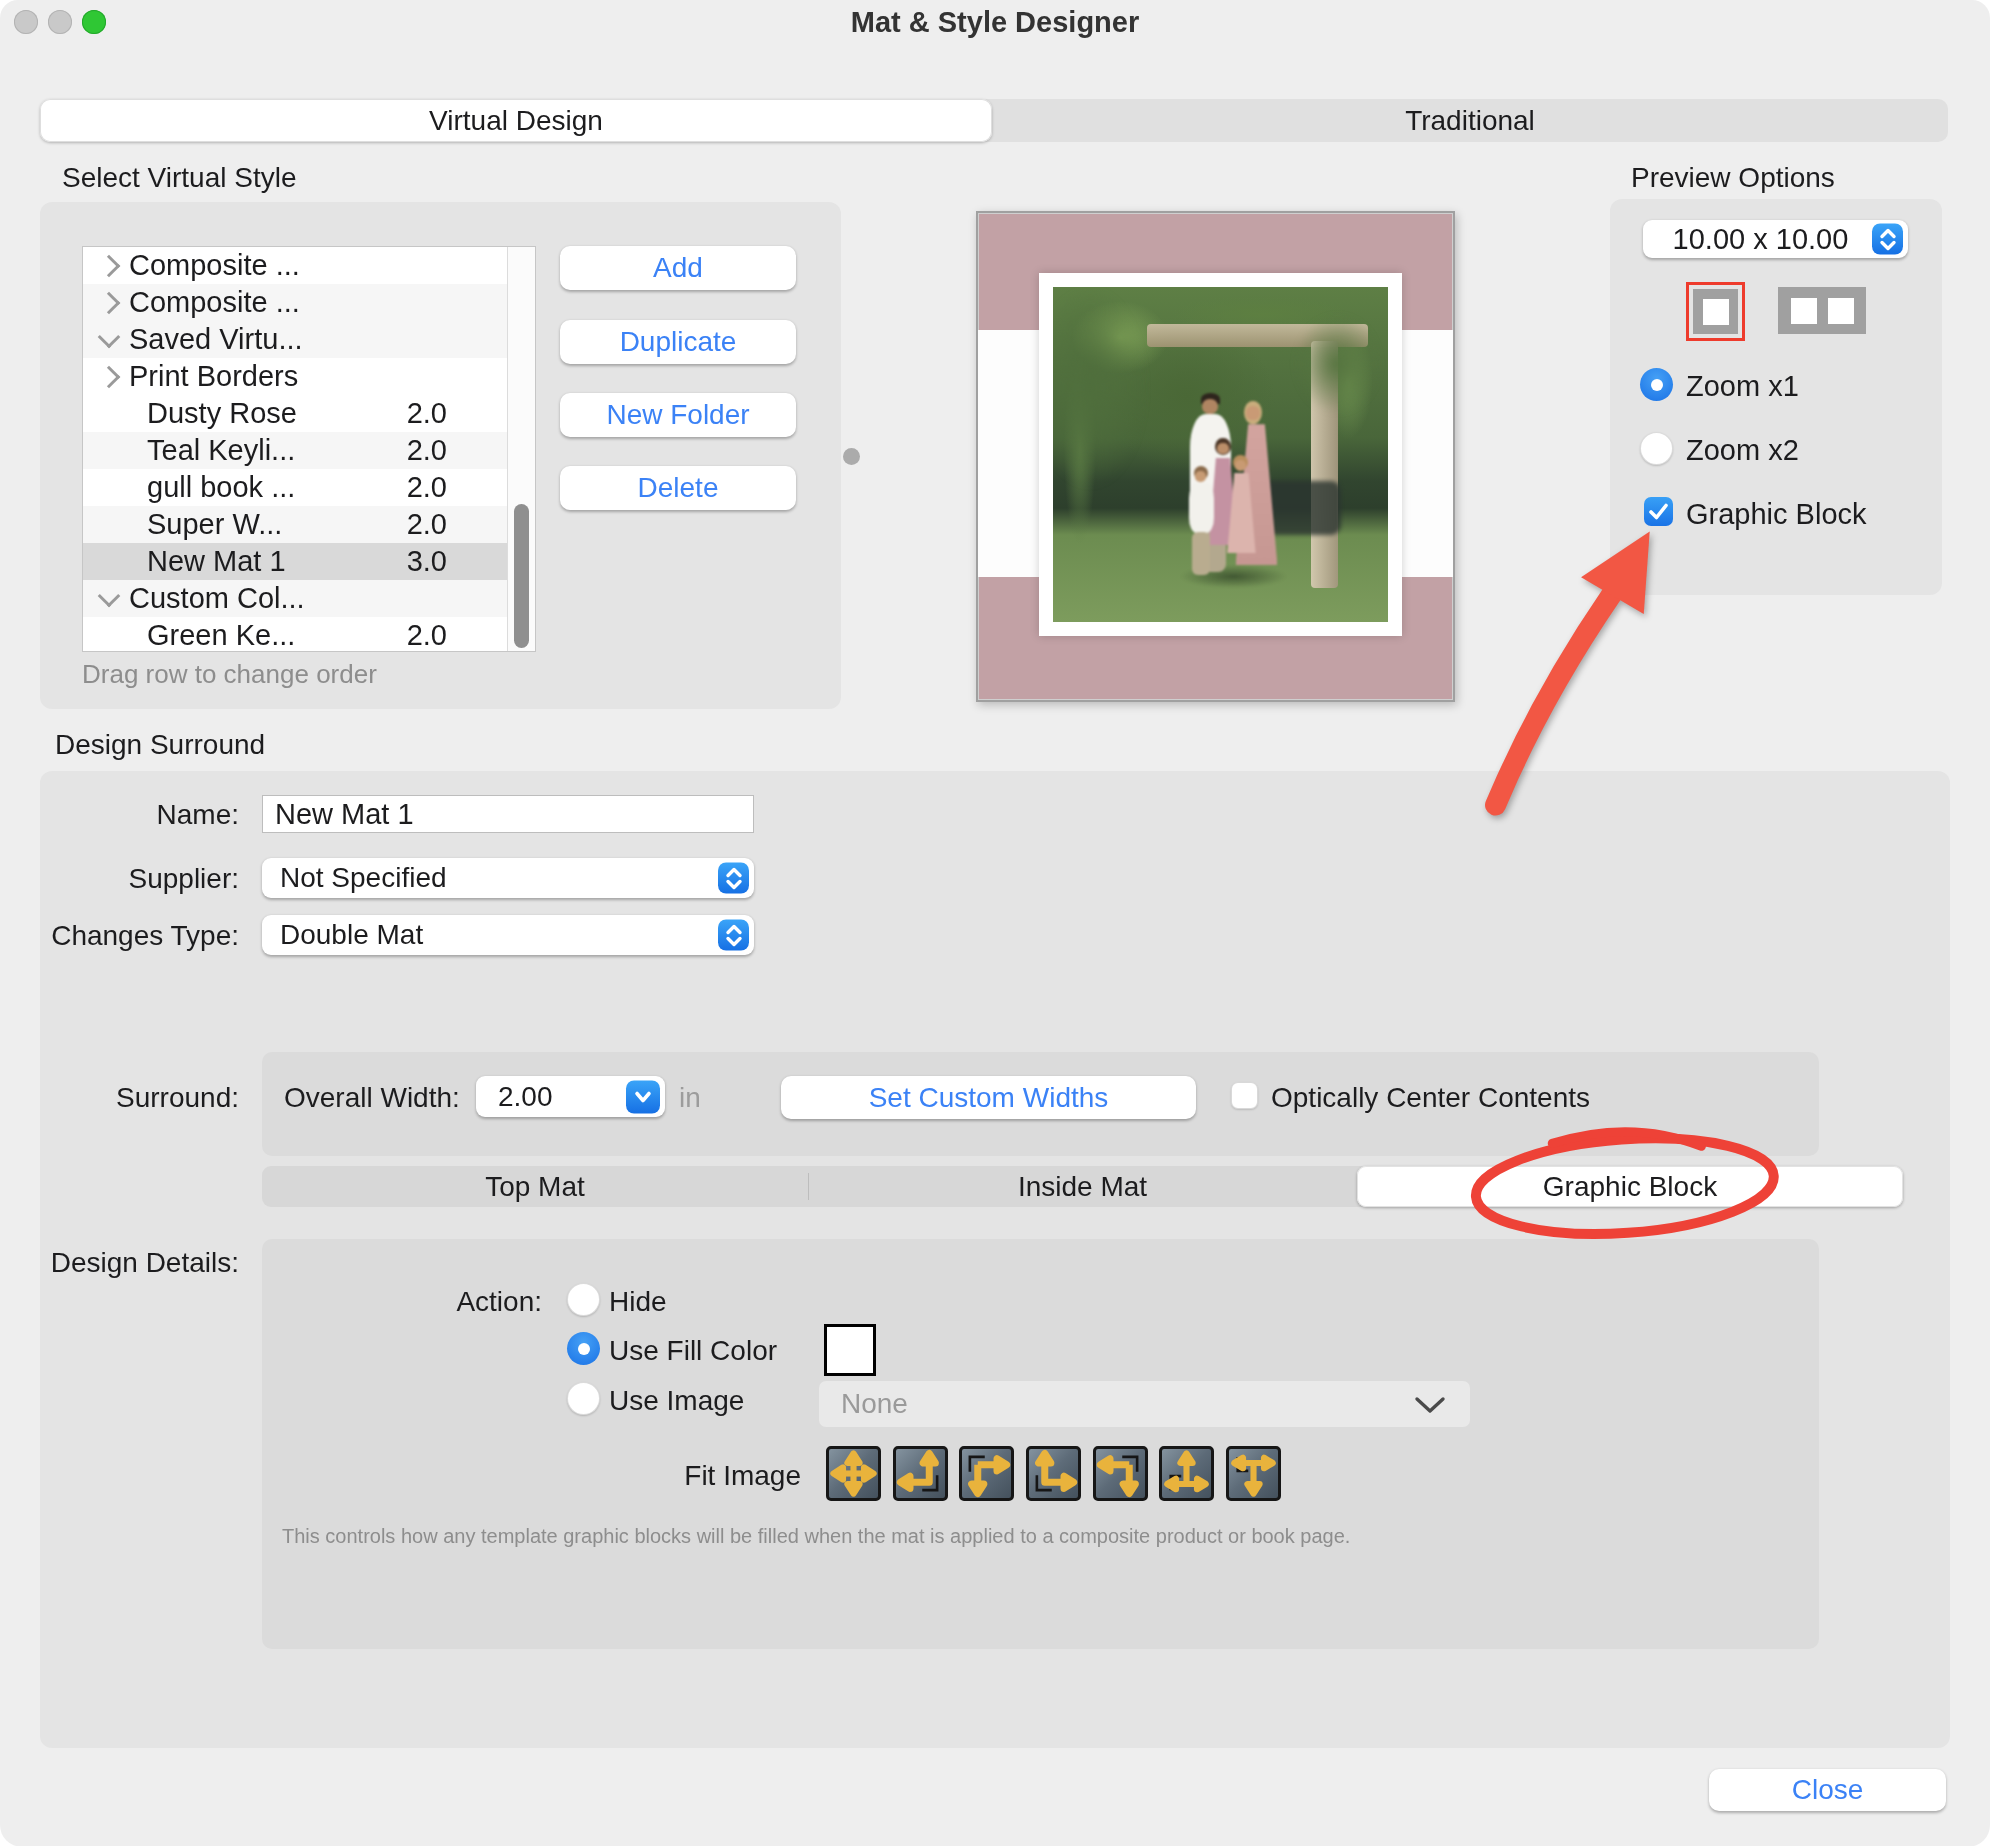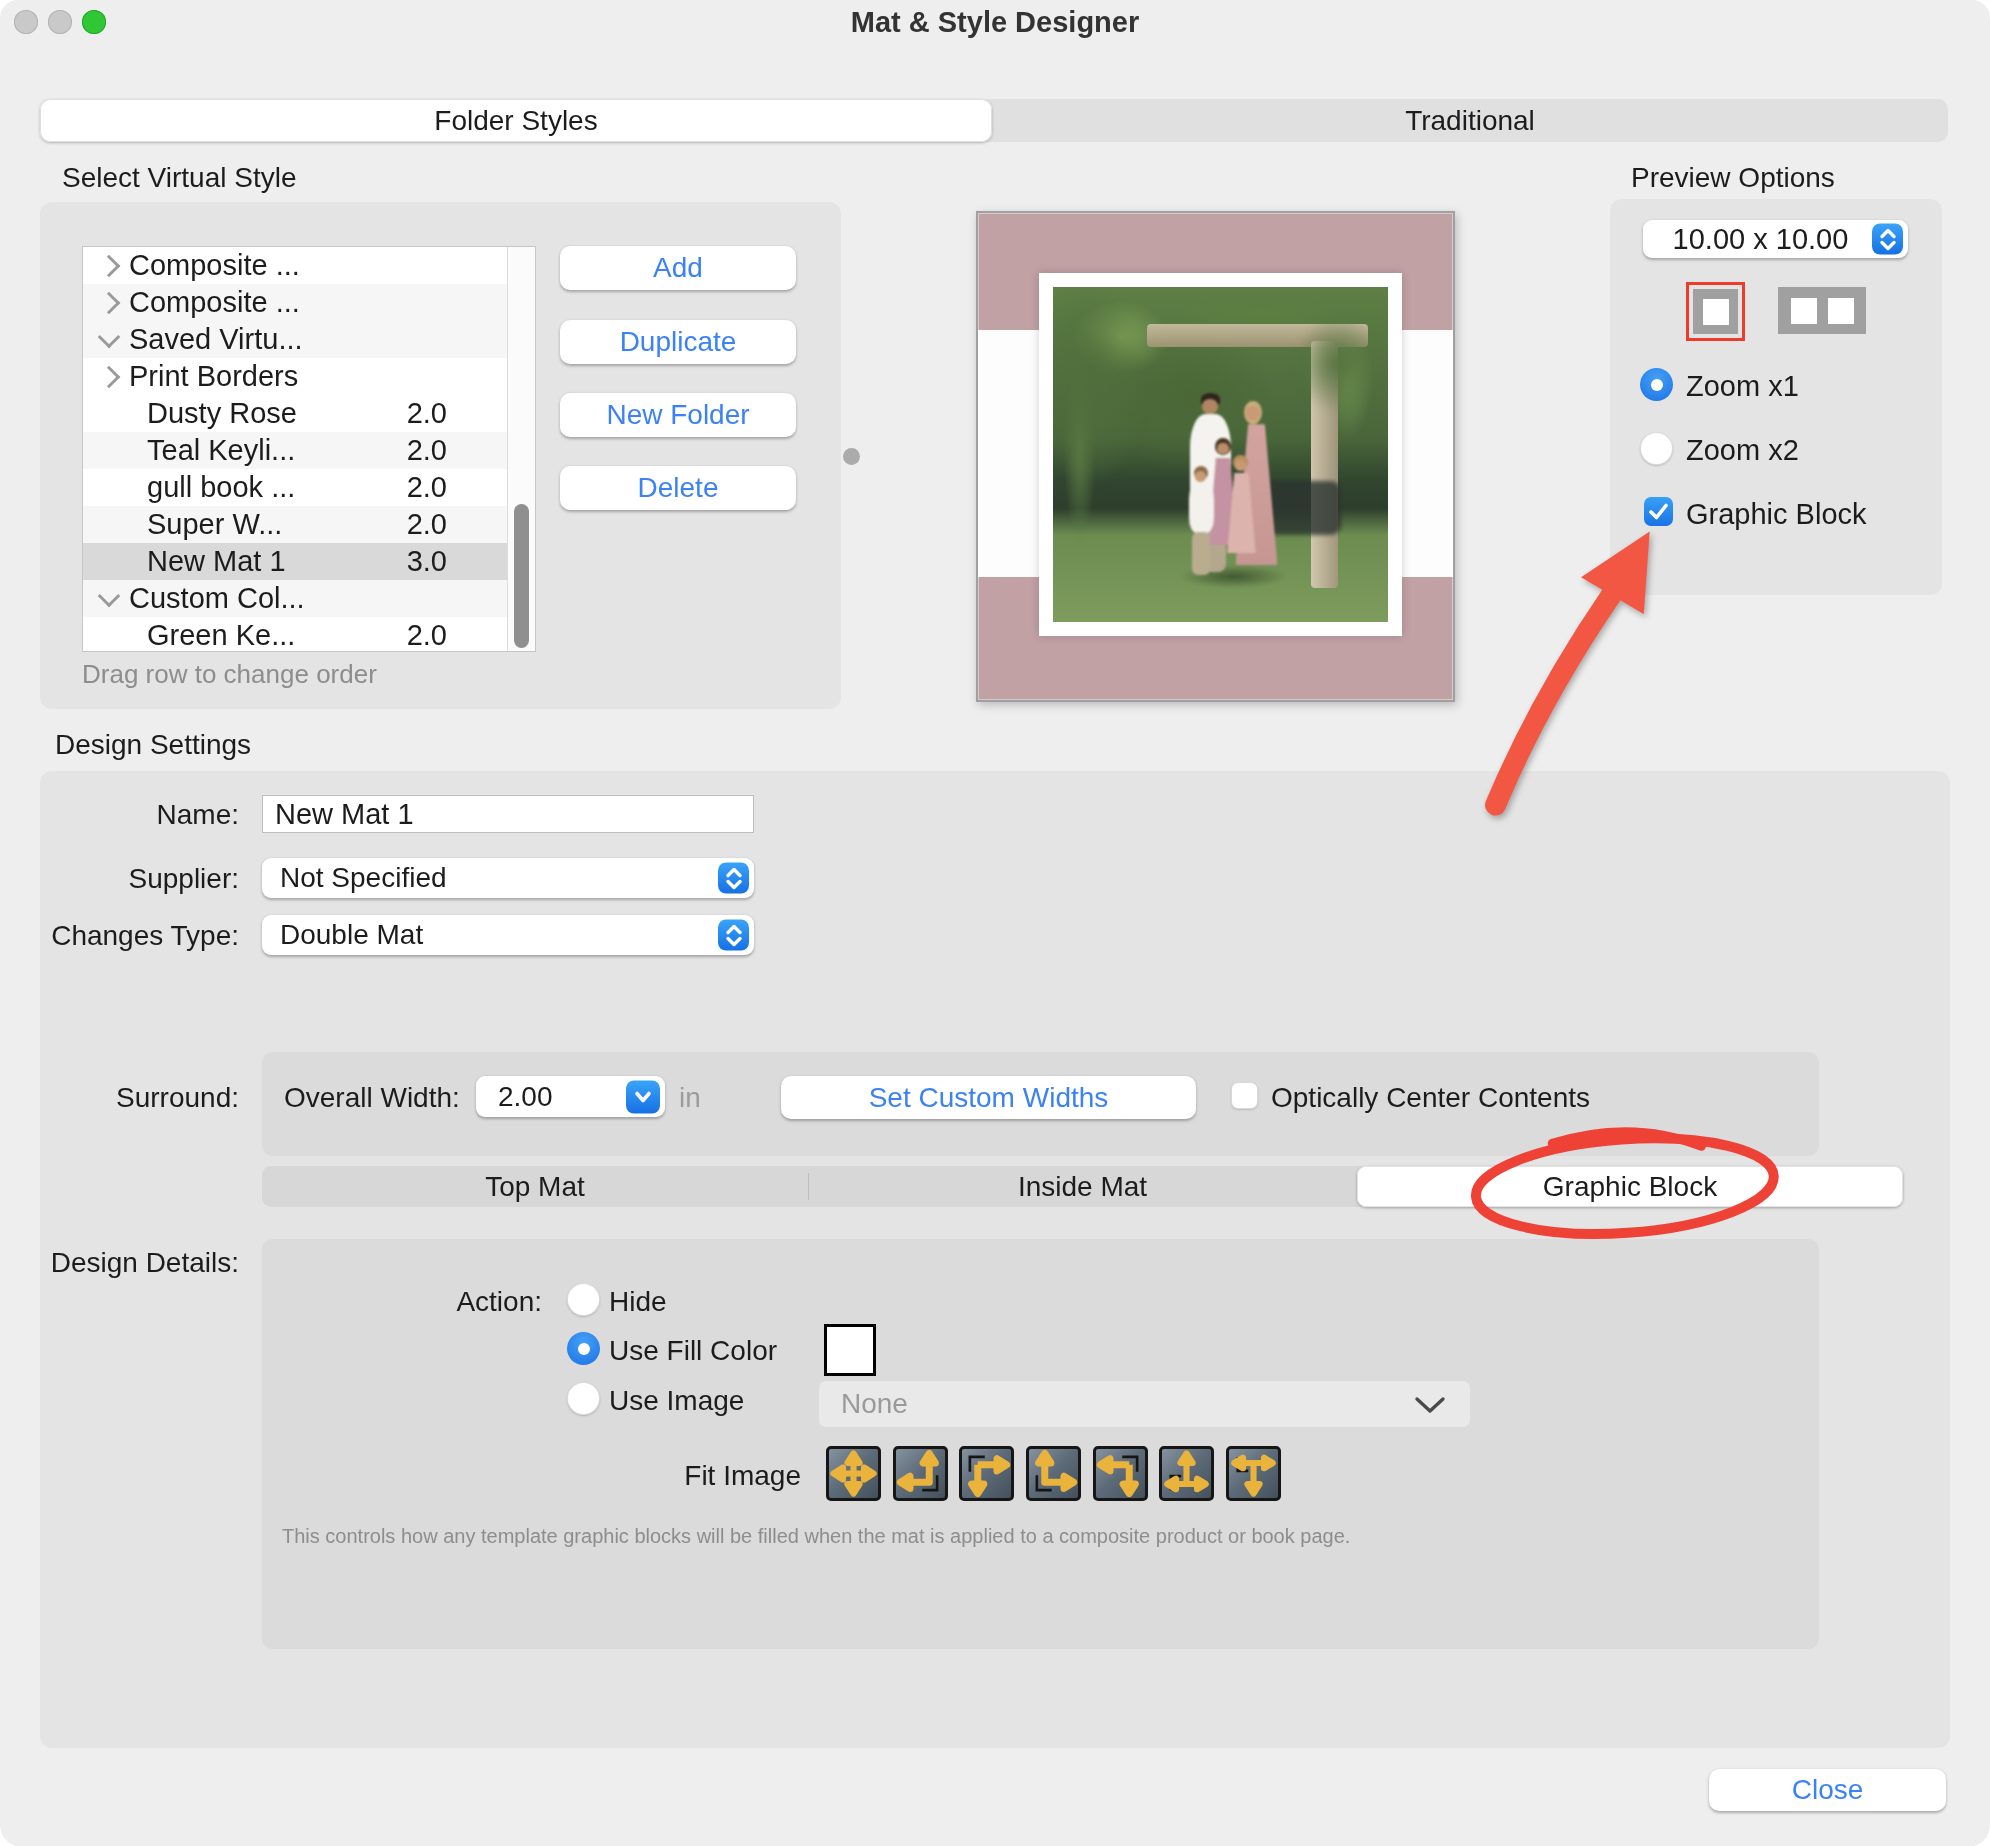--- a/index.html
+++ b/index.html
@@ -77,21 +77,21 @@
 
 <div id="app">
 
   <div class="tl gray" style="left:14px;"></div>
   <div class="tl gray" style="left:48px;"></div>
   <div class="tl green" style="left:82px;"></div>
   <div class="wtitle">Mat &amp; Style Designer</div>
 
   <div class="seg-track">
     <div class="seg-white">
-      <span>Folder Styles</span>
+      <span>Virtual Design</span>
     </div>
     <div class="seg-gray-label">
       <span>Traditional</span>
     </div>
   </div>
 
   <div class="abs lbl" style="left:62px;top:162px;">Select Virtual Style</div>
   <div class="panel" style="left:40px;top:202px;width:801px;height:507px;"></div>
 
   <div class="list">
@@ -220,21 +220,21 @@
   <div class="abs lbl" style="left:1686px;top:370px;font-size:29px;">Zoom x1</div>
   <div class="radio off" style="left:1640px;top:432px;"></div>
   <div class="abs lbl" style="left:1686px;top:434px;font-size:29px;">Zoom x2</div>
   <div class="check on" style="left:1644px;top:497px;">
     <svg width="29" height="29" viewBox="0 0 29 29">
       <path d="M7 15 L12.5 20.5 L22 8.5" stroke="#fff" stroke-width="3.6" fill="none" stroke-linecap="round" stroke-linejoin="round"></path>
     </svg>
   </div>
   <div class="abs lbl" style="left:1686px;top:498px;font-size:29px;">Graphic Block</div>
 
-  <div class="abs lbl" style="left:55px;top:729px;">Design Settings</div>
+  <div class="abs lbl" style="left:55px;top:729px;">Design Surround</div>
   <div class="panel" style="left:40px;top:771px;width:1910px;height:977px;"></div>
 
   <div class="abs lbl rlab" style="left:20px;top:799px;width:219px;">Name:</div>
   <div class="abs" style="left:262px;top:795px;width:492px;height:38px;background:#fff;border:1px solid #bdbdbd;box-sizing:border-box;display:flex;align-items:center;">
     <span style="margin-left:12px;font-size:29px;">New Mat 1</span>
   </div>
 
   <div class="abs lbl rlab" style="left:20px;top:863px;width:219px;">Supplier:</div>
   <div class="mselect" style="left:262px;top:858px;width:492px;height:40px;">
     <span style="margin-left:18px;">Not Specified</span>

